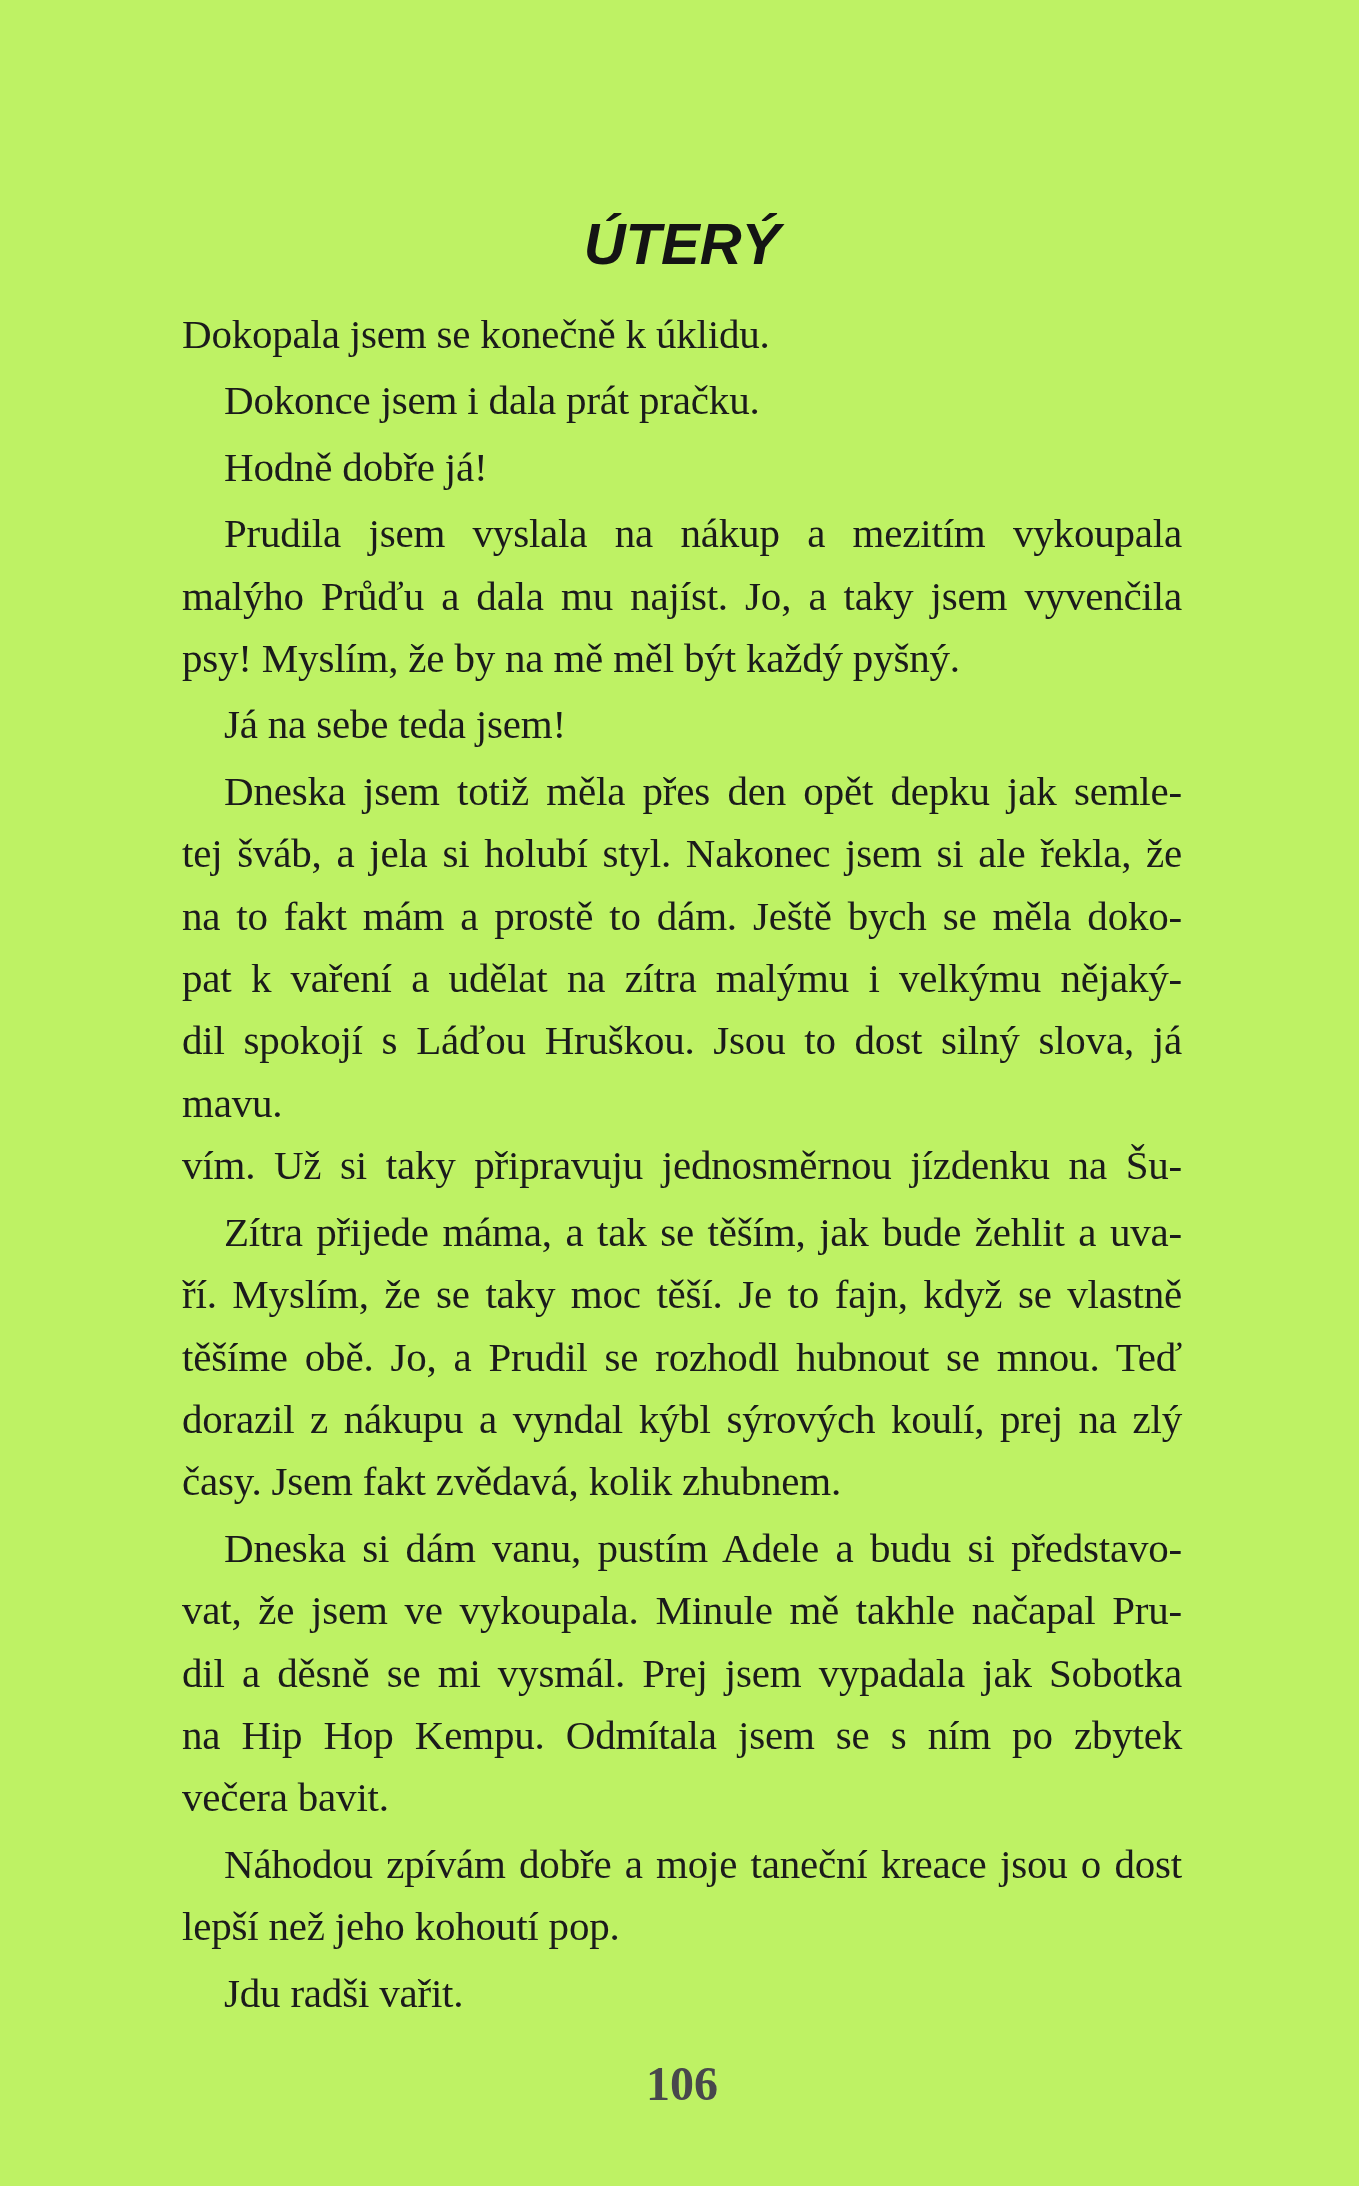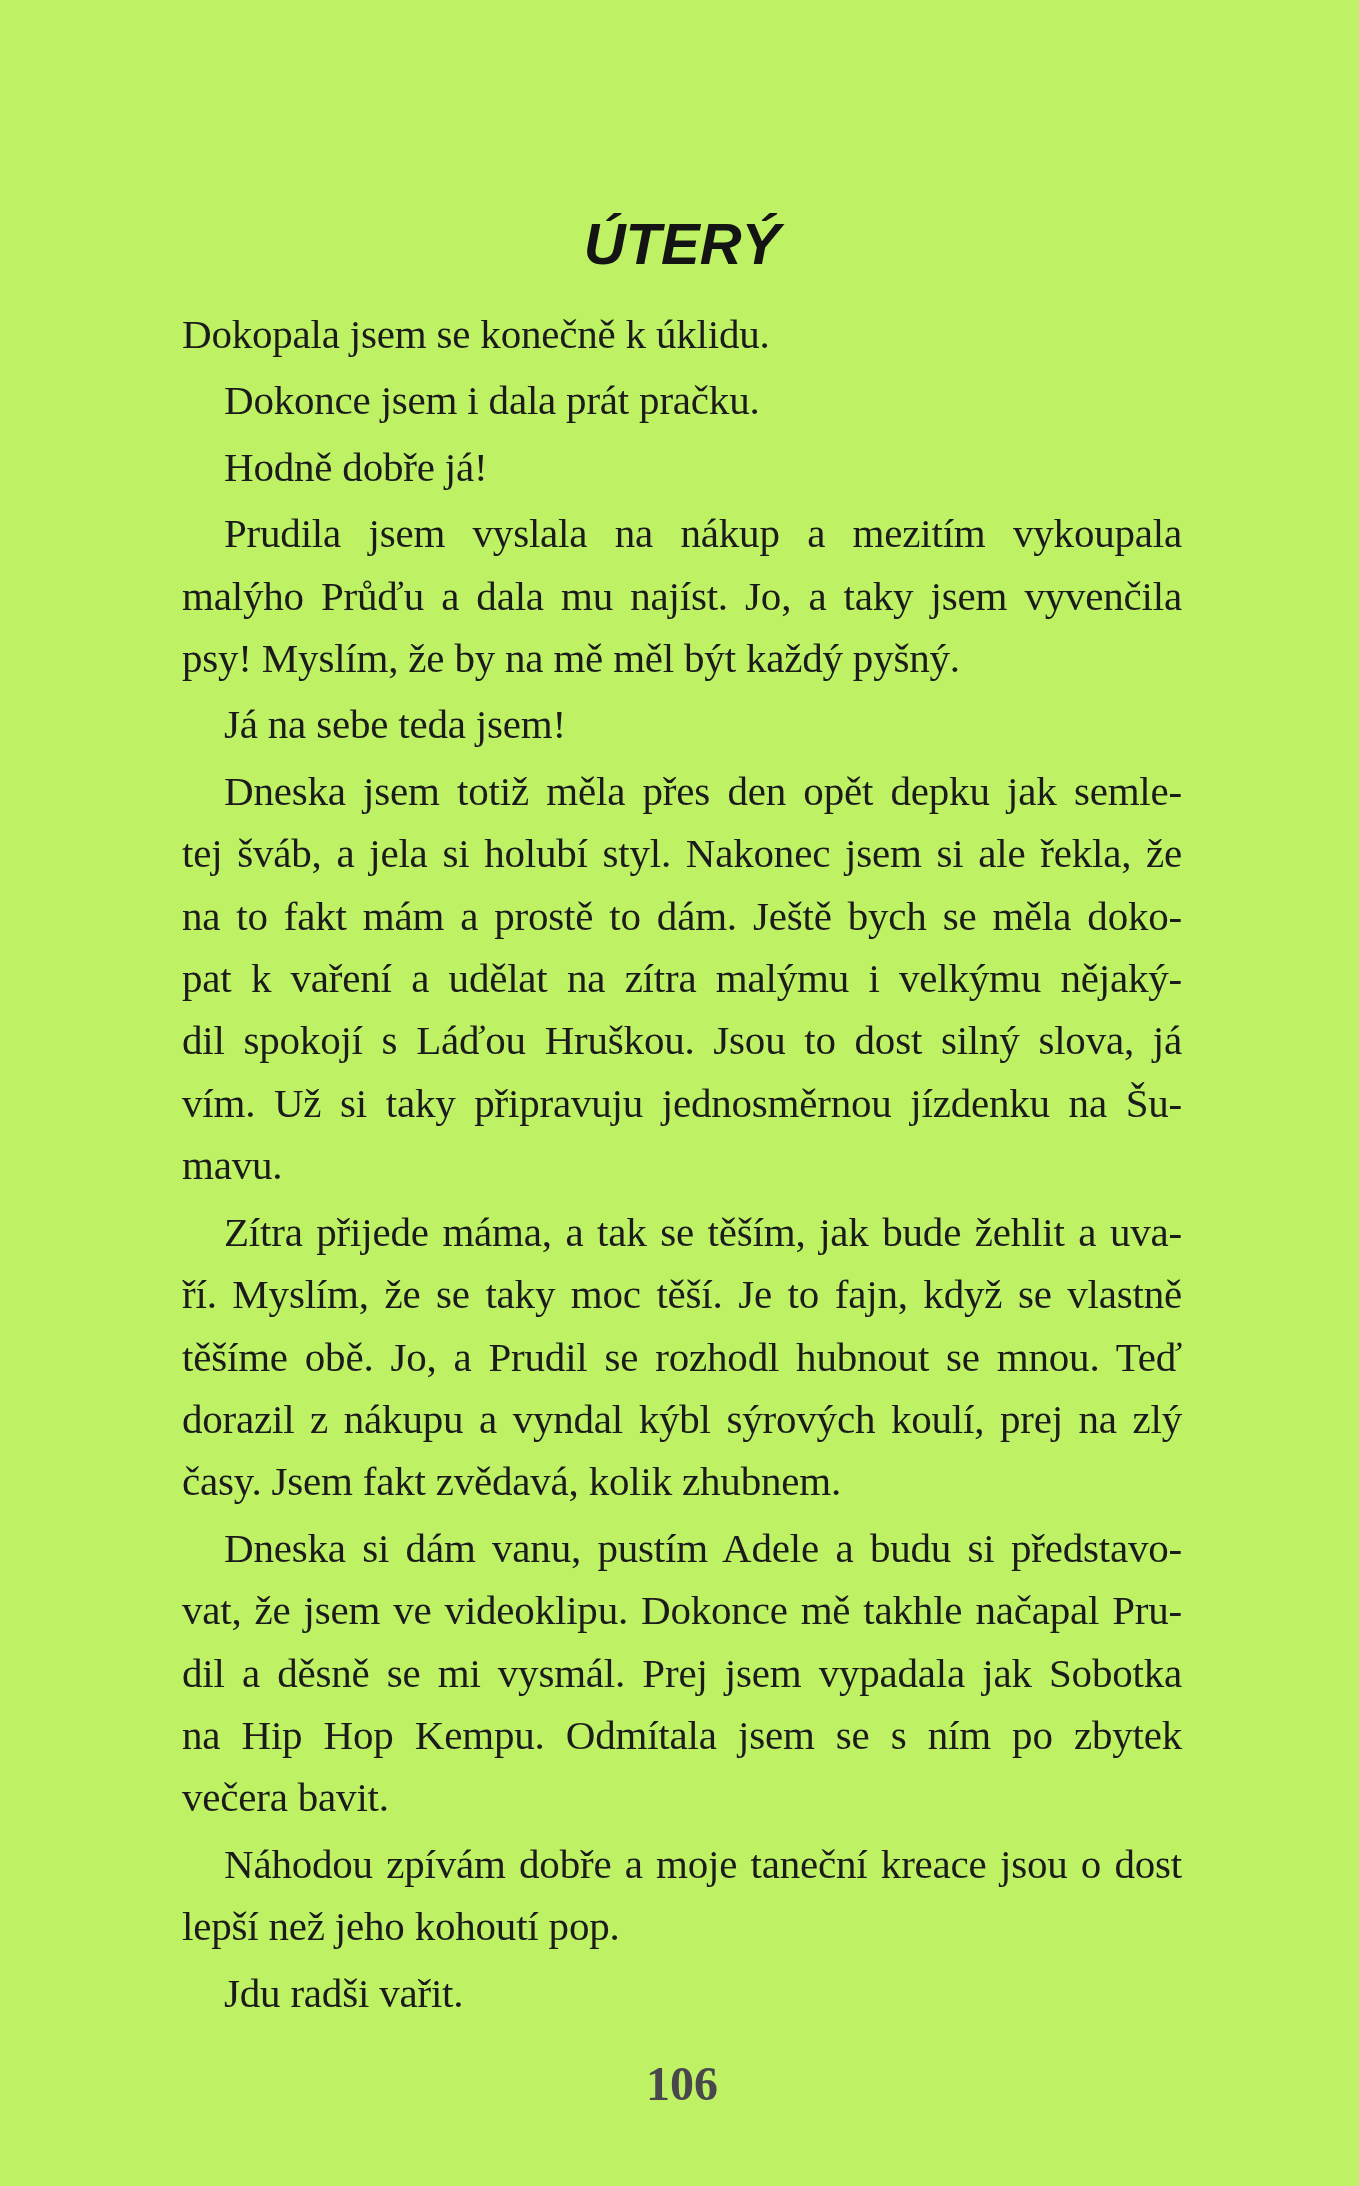--- a/index.html
+++ b/index.html
@@ -89,33 +89,33 @@
       </div>
       <div class="paragraph">
         <div class="line indent">Já na sebe teda jsem!</div>
       </div>
       <div class="paragraph">
         <div class="line indent just">Dneska jsem totiž měla přes den opět depku jak semle-</div>
         <div class="line just">tej šváb, a jela si holubí styl. Nakonec jsem si ale řekla, že</div>
         <div class="line just">na to fakt mám a prostě to dám. Ještě bych se měla doko-</div>
         <div class="line just">pat k vaření a udělat na zítra malýmu i velkýmu nějaký-</div>
         <div class="line just">dil spokojí s Láďou Hruškou. Jsou to dost silný slova, já</div>
+        <div class="line">mavu.</div>
         <div class="line just">vím. Už si taky připravuju jednosměrnou jízdenku na Šu-</div>
-        <div class="line">mavu.</div>
       </div>
       <div class="paragraph">
         <div class="line indent just">Zítra přijede máma, a tak se těším, jak bude žehlit a uva-</div>
         <div class="line just">ří. Myslím, že se taky moc těší. Je to fajn, když se vlastně</div>
         <div class="line just">těšíme obě. Jo, a Prudil se rozhodl hubnout se mnou. Teď</div>
         <div class="line just">dorazil z nákupu a vyndal kýbl sýrových koulí, prej na zlý</div>
         <div class="line">časy. Jsem fakt zvědavá, kolik zhubnem.</div>
       </div>
       <div class="paragraph">
         <div class="line indent just">Dneska si dám vanu, pustím Adele a budu si představo-</div>
-        <div class="line just">vat, že jsem ve videoklipu. Dokonce mě takhle načapal Pru-</div>
+        <div class="line just">vat, že jsem ve vykoupala. Minule mě takhle načapal Pru-</div>
         <div class="line just">dil a děsně se mi vysmál. Prej jsem vypadala jak Sobotka</div>
         <div class="line just">na Hip Hop Kempu. Odmítala jsem se s ním po zbytek</div>
         <div class="line">večera bavit.</div>
       </div>
       <div class="paragraph">
         <div class="line indent just">Náhodou zpívám dobře a moje taneční kreace jsou o dost</div>
         <div class="line">lepší než jeho kohoutí pop.</div>
       </div>
       <div class="paragraph">
         <div class="line indent">Jdu radši vařit.</div>

